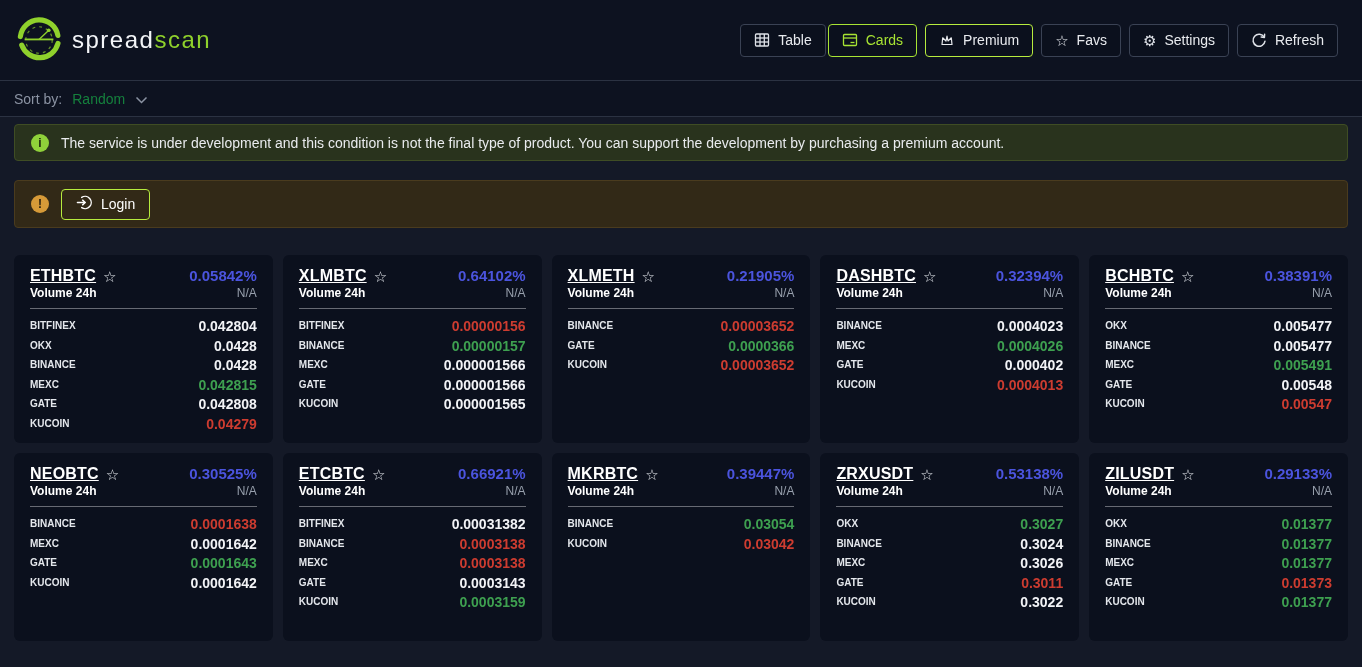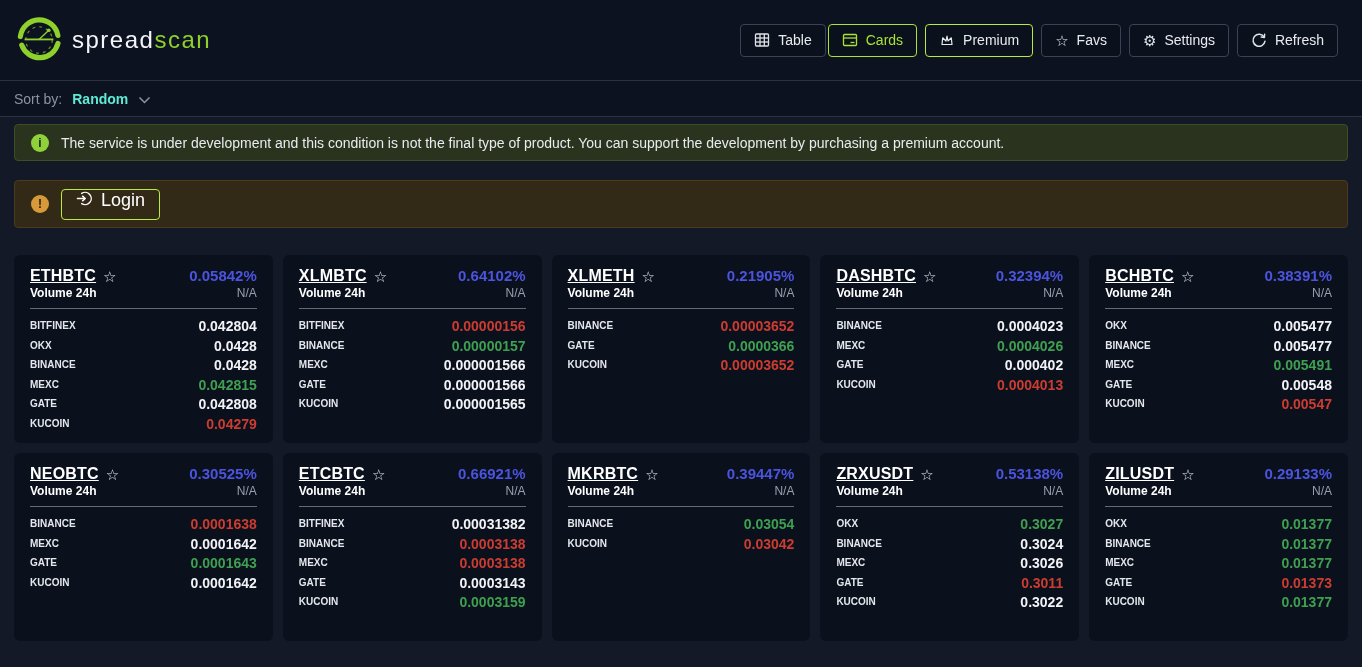--- a/index.html
+++ b/index.html
@@ -42,21 +42,21 @@
   .status-bar {
     height: 36px;
     background: #0d1220;
     border-bottom: 1px solid #2b3242;
     display: flex; align-items: center; justify-content: space-between;
     padding: 0 24px 0 14px;
     font-size: 14px; color: #8b93a3;
   }
   .status-left { display: flex; gap: 24px; }
   .sort-box { display: flex; align-items: center; gap: 10px; cursor: pointer; }
-  .sort-value { color: #5eead4; font-weight: 700; }
+  .sort-value { color: #15803d; font-weight: 400; }
 
   
   .main { padding: 7px 14px 0; }
   .banner {
     display: flex; align-items: center; gap: 12px;
     border-radius: 4px; font-size: 14px; color: #e9ebee;
     padding: 0 16px;
   }
   .banner.info {
     height: 37px;
@@ -70,24 +70,24 @@
   }
   .circle-icon {
     width: 18px; height: 18px; border-radius: 50%;
     display: inline-flex; align-items: center; justify-content: center;
     font-weight: 800; font-size: 12px; flex: 0 0 18px;
   }
   .circle-icon.info-i { background: #8fd13a; color: #1d250d; }
   .circle-icon.warn-e { background: #d69a38; color: #2a2110; }
   .banner-text { flex: 1 1 auto; }
   .login-btn {
-    display: inline-flex; align-items: flex-start; gap: 8px;
+    display: inline-flex; align-items: center; gap: 8px;
     height: 31px; padding: 0 14px;
     background: transparent; border: 1px solid #b7ec3e; border-radius: 4px;
-    color: #ffffff; font-size: 18px; font-family: inherit; cursor: pointer;
+    color: #ffffff; font-size: 14px; font-family: inherit; cursor: pointer;
   }
 
   
   .cards-grid {
     display: grid;
     grid-template-columns: repeat(5, 1fr);
     grid-auto-rows: 188px;
     gap: 10px;
   }
   .card {

